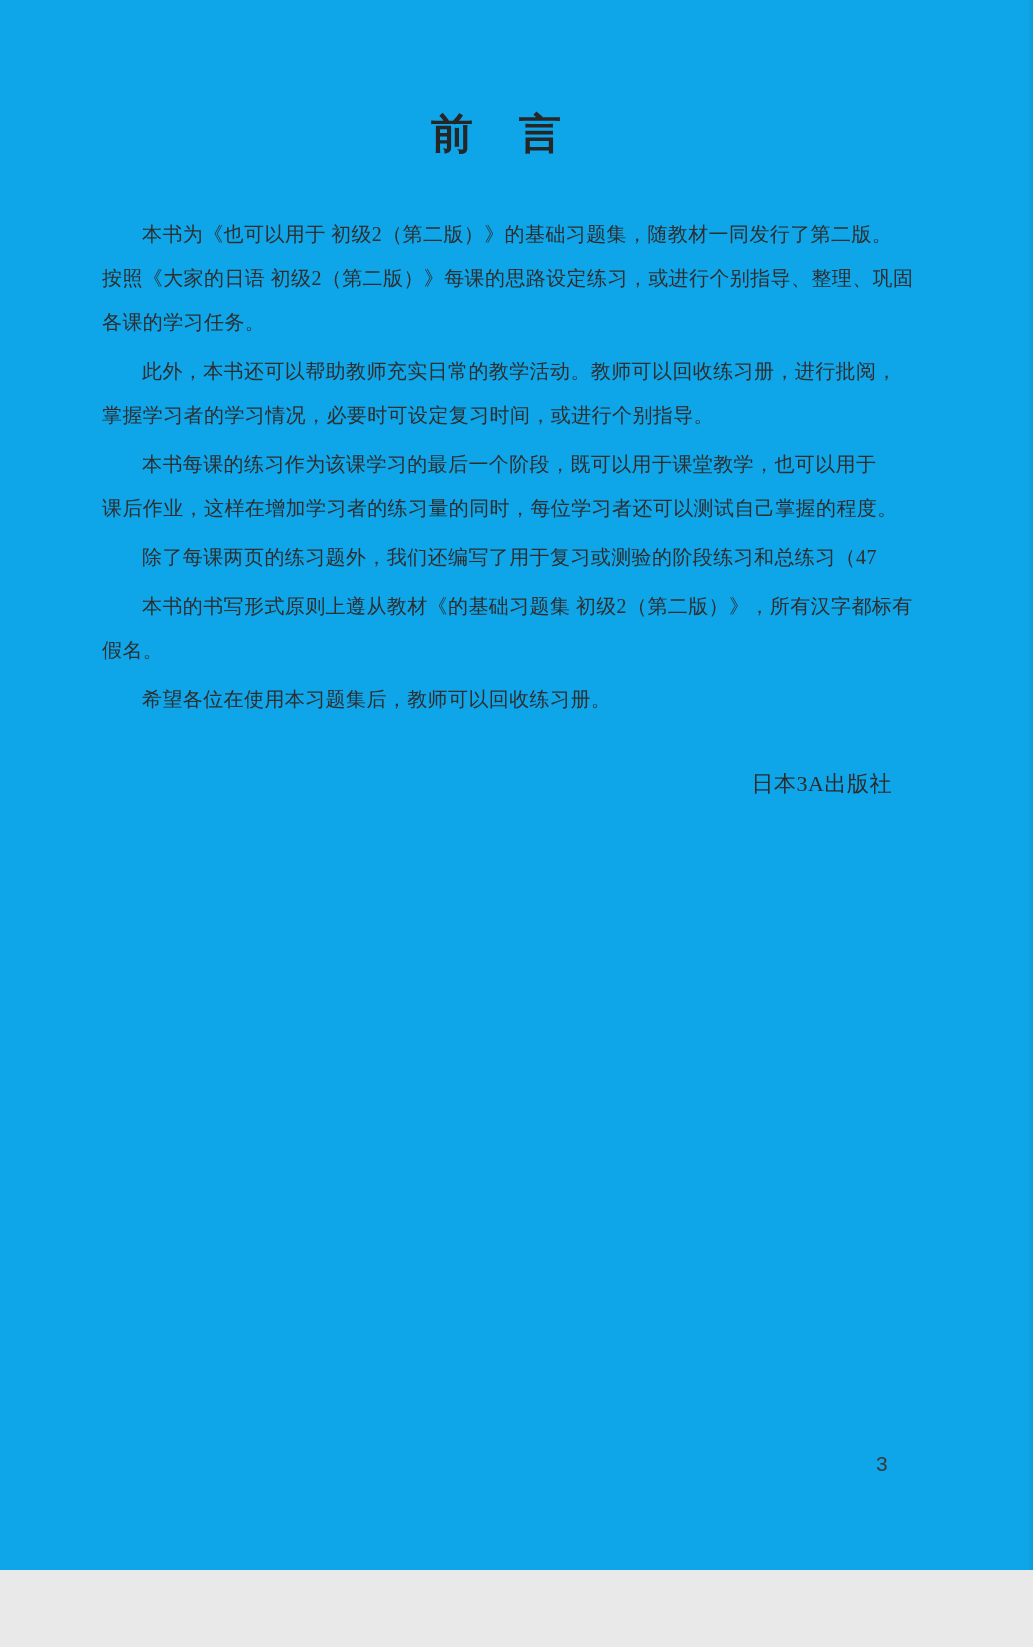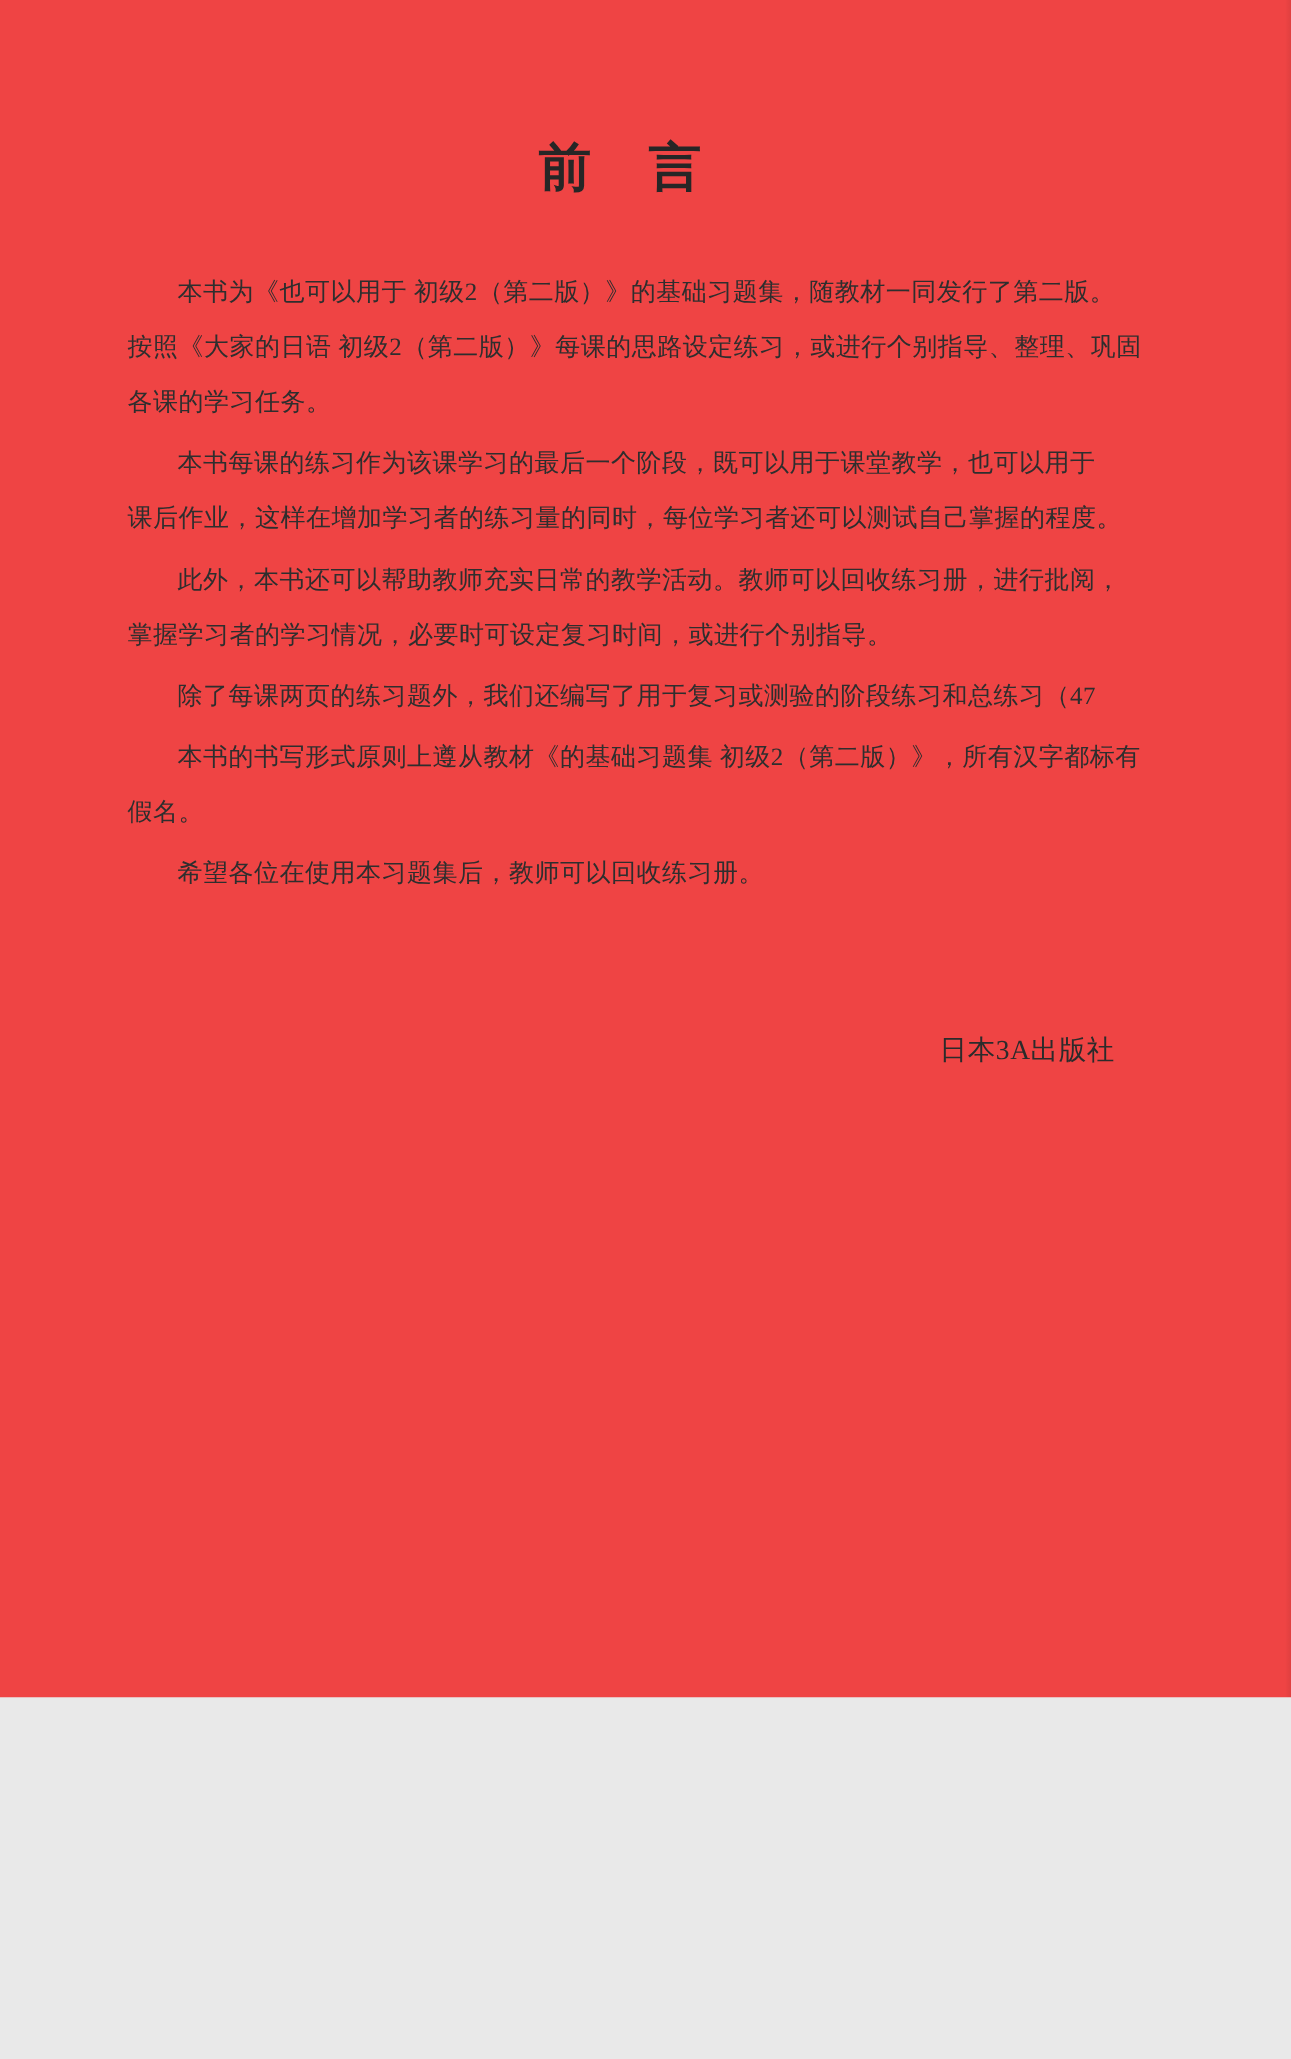--- a/index.html
+++ b/index.html
@@ -3,23 +3,23 @@
 <meta charset="utf-8">
 <style>
   html, body {
     margin: 0;
     padding: 0;
     background: #e9e9e9;
   }
   .page {
     position: relative;
     width: 1033px;
-    height: 1358px;
+    height: 1570px;
     margin: 0 auto;
-    background: #ef4444;
+    background: #0ea5e9;
     overflow: hidden;
     color: #2e2e2e;
     font-family: "Liberation Serif", "DejaVu Serif", serif;
   }
   .scan-edge {
     position: absolute;
     top: 0;
     right: 0;
     width: 5px;
     height: 100%;
@@ -48,21 +48,21 @@
     font-size: 20px;
     line-height: 44px;
     letter-spacing: 0.4px;
     white-space: nowrap;
     color: #2e2e2e;
   }
   .line.first {
     text-indent: 2em;
   }
   .publisher-row {
-    margin-top: 104px;
+    margin-top: 48px;
     text-align: right;
     padding-right: 0px;
   }
   .publisher {
     font-size: 22px;
     line-height: 30px;
     letter-spacing: 0.5px;
     color: #2b2b2b;
   }
   .page-number {
@@ -83,27 +83,27 @@
 
     <h1 class="doc-title">前　言</h1>
 
     <div class="paragraph">
       <div class="line first">本书为《也可以用于 初级2（第二版）》的基础习题集，随教材一同发行了第二版。</div>
       <div class="line">按照《大家的日语 初级2（第二版）》每课的思路设定练习，或进行个别指导、整理、巩固</div>
       <div class="line">各课的学习任务。</div>
     </div>
 
     <div class="paragraph">
-      <div class="line first">本书每课的练习作为该课学习的最后一个阶段，既可以用于课堂教学，也可以用于</div>
-      <div class="line">课后作业，这样在增加学习者的练习量的同时，每位学习者还可以测试自己掌握的程度。</div>
+      <div class="line first">此外，本书还可以帮助教师充实日常的教学活动。教师可以回收练习册，进行批阅，</div>
+      <div class="line">掌握学习者的学习情况，必要时可设定复习时间，或进行个别指导。</div>
     </div>
 
     <div class="paragraph">
-      <div class="line first">此外，本书还可以帮助教师充实日常的教学活动。教师可以回收练习册，进行批阅，</div>
-      <div class="line">掌握学习者的学习情况，必要时可设定复习时间，或进行个别指导。</div>
+      <div class="line first">本书每课的练习作为该课学习的最后一个阶段，既可以用于课堂教学，也可以用于</div>
+      <div class="line">课后作业，这样在增加学习者的练习量的同时，每位学习者还可以测试自己掌握的程度。</div>
     </div>
 
     <div class="paragraph">
       <div class="line first">除了每课两页的练习题外，我们还编写了用于复习或测验的阶段练习和总练习（47</div>
     </div>
 
     <div class="paragraph">
       <div class="line first">本书的书写形式原则上遵从教材《的基础习题集 初级2（第二版）》，所有汉字都标有</div>
       <div class="line">假名。</div>
     </div>

